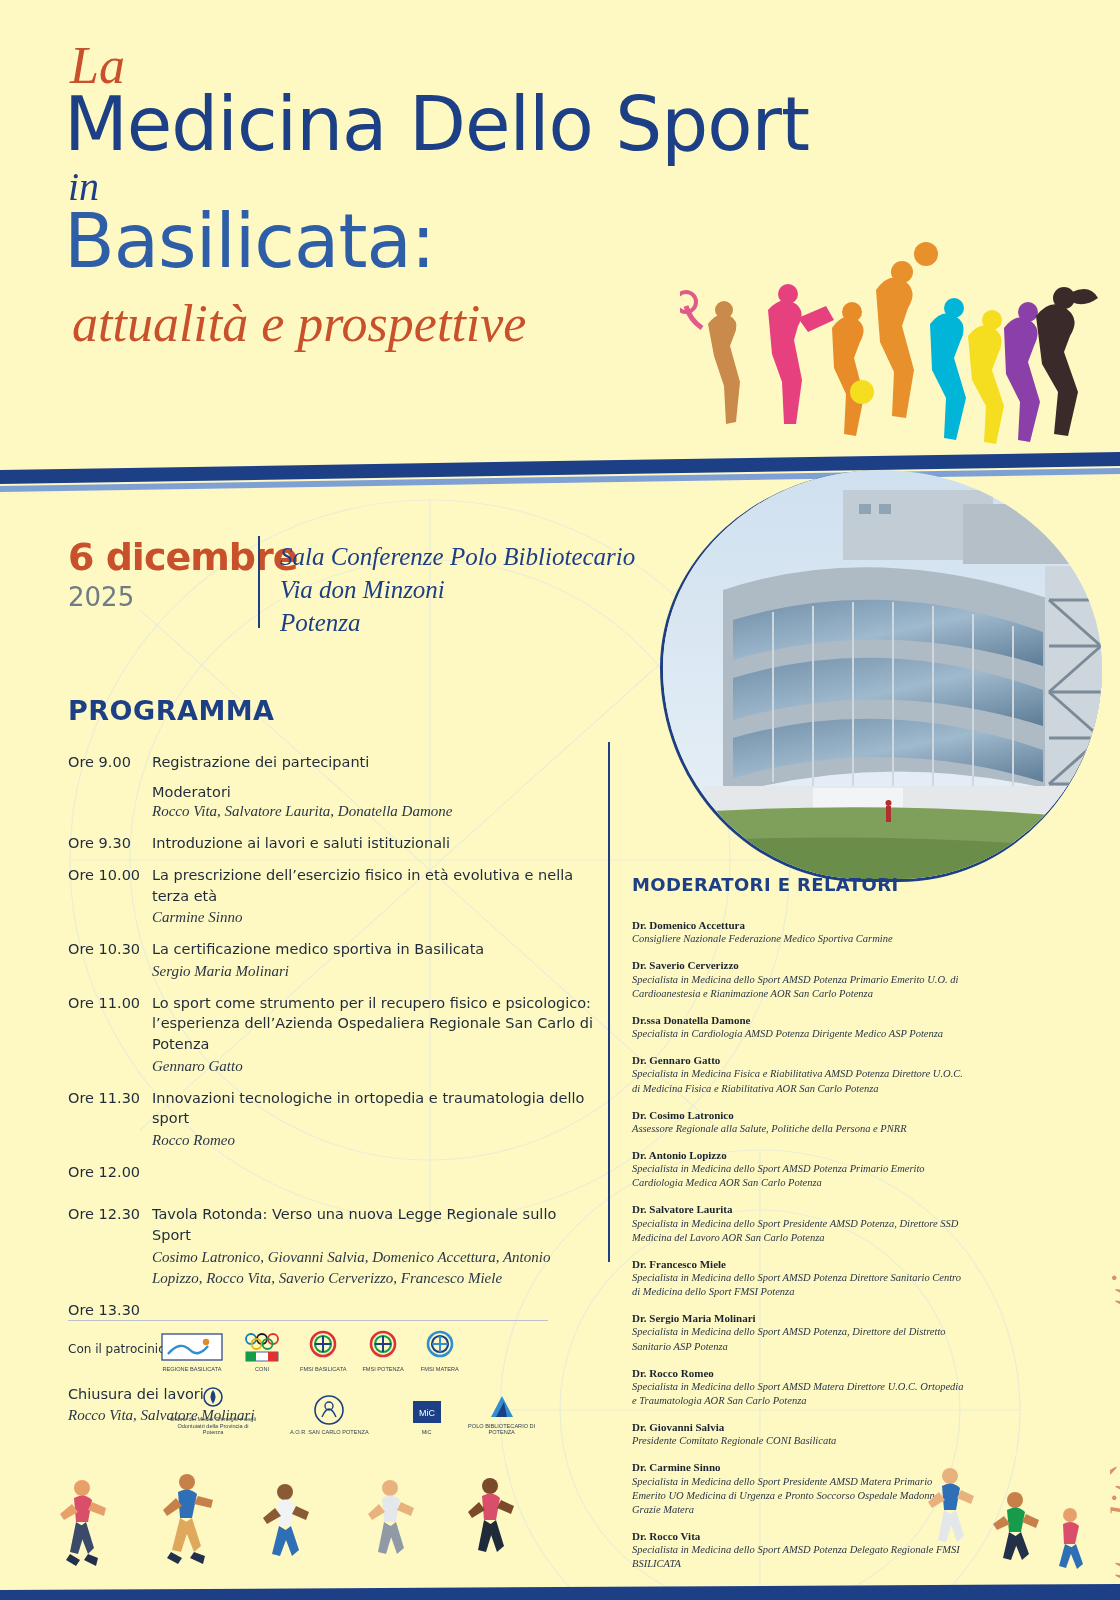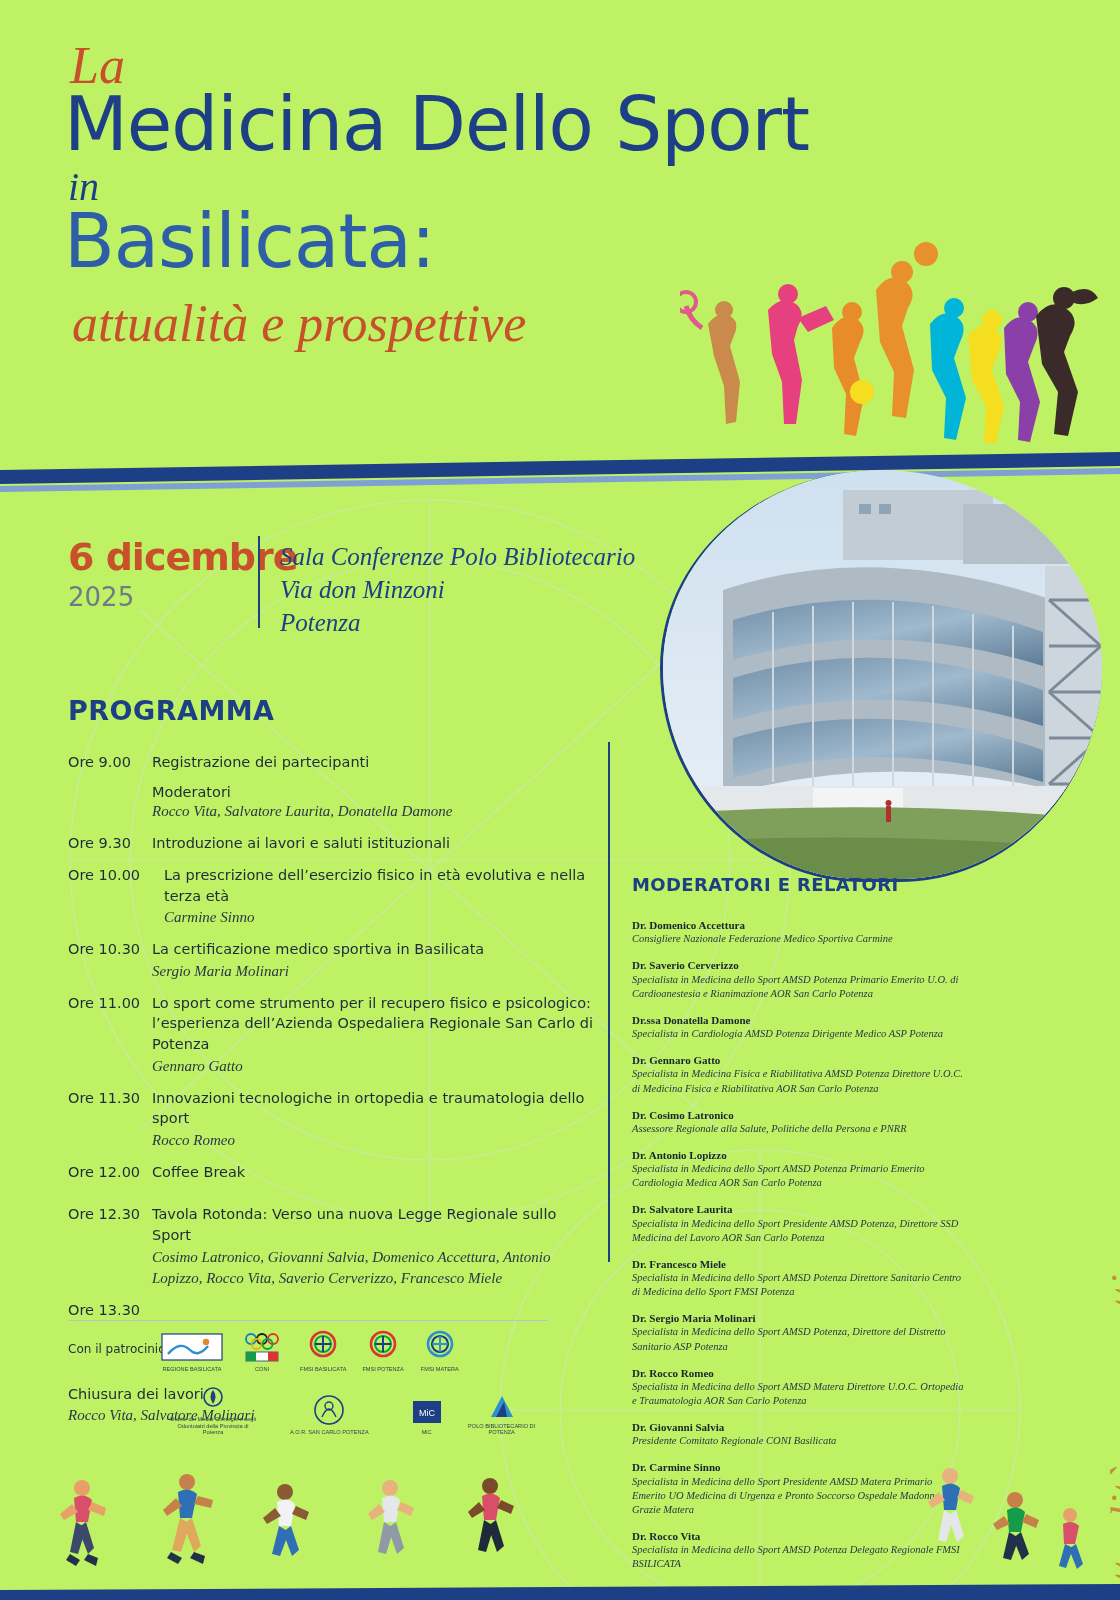--- a/index.html
+++ b/index.html
@@ -5,21 +5,21 @@
   * { box-sizing: border-box; margin: 0; padding: 0; }
   html, body {
     width: 1120px; height: 1600px;
     background: #ffffff;
     font-family: "Liberation Sans", sans-serif;
     overflow: hidden;
   }
   .poster {
     position: relative;
     width: 1120px; height: 1600px;
-    background: #bef264;
+    background: #fef9c3;
     overflow: hidden;
   }
 
   
   .bg-art {
     position: absolute; left: 0; top: 430px;
     width: 1120px; height: 1170px;
     opacity: 0.5;
     pointer-events: none;
   }
@@ -351,21 +351,21 @@
         <div class="prog-mod-label">Moderatori</div>
         <div class="prog-speaker">Rocco Vita, Salvatore Laurita, Donatella Damone</div>
       </div>
     </div>
     <div class="prog-row" style="margin-top:6px;">
       <div class="prog-time">Ore 9.30</div>
       <div class="prog-body">
         <div class="prog-titletxt">Introduzione ai lavori e saluti istituzionali</div>
       </div>
     </div>
-    <div class="prog-row" style="margin-top:12px;gap:12px;">
+    <div class="prog-row" style="margin-top:12px;">
       <div class="prog-time">Ore 10.00</div>
       <div class="prog-body">
         <div class="prog-titletxt">La prescrizione dell’esercizio fisico in età evolutiva e nella terza età</div>
         <div class="prog-speaker">Carmine Sinno</div>
       </div>
     </div>
     <div class="prog-row">
       <div class="prog-time">Ore 10.30</div>
       <div class="prog-body">
         <div class="prog-titletxt">La certificazione medico sportiva in Basilicata</div>
@@ -381,23 +381,20 @@
     </div>
     <div class="prog-row">
       <div class="prog-time">Ore 11.30</div>
       <div class="prog-body">
         <div class="prog-titletxt">Innovazioni  tecnologiche in ortopedia e traumatologia dello sport</div>
         <div class="prog-speaker">Rocco Romeo</div>
       </div>
     </div>
     <div class="prog-row">
       <div class="prog-time">Ore 12.00</div>
-      <div class="prog-body">
-        <div class="prog-titletxt">Coffee Break</div>
-      </div>
     </div>
     <div class="prog-row" style="margin-top:22px;">
       <div class="prog-time">Ore 12.30</div>
       <div class="prog-body">
         <div class="prog-titletxt">Tavola Rotonda: Verso una nuova Legge Regionale sullo Sport</div>
         <div class="prog-speaker">Cosimo Latronico, Giovanni Salvia, Domenico Accettura, Antonio Lopizzo, Rocco Vita, Saverio Cerverizzo, Francesco Miele</div>
       </div>
     </div>
     <div class="prog-row" style="margin-top:4px;flex-direction:column;">
       <div class="prog-time">Ore 13.30</div>

